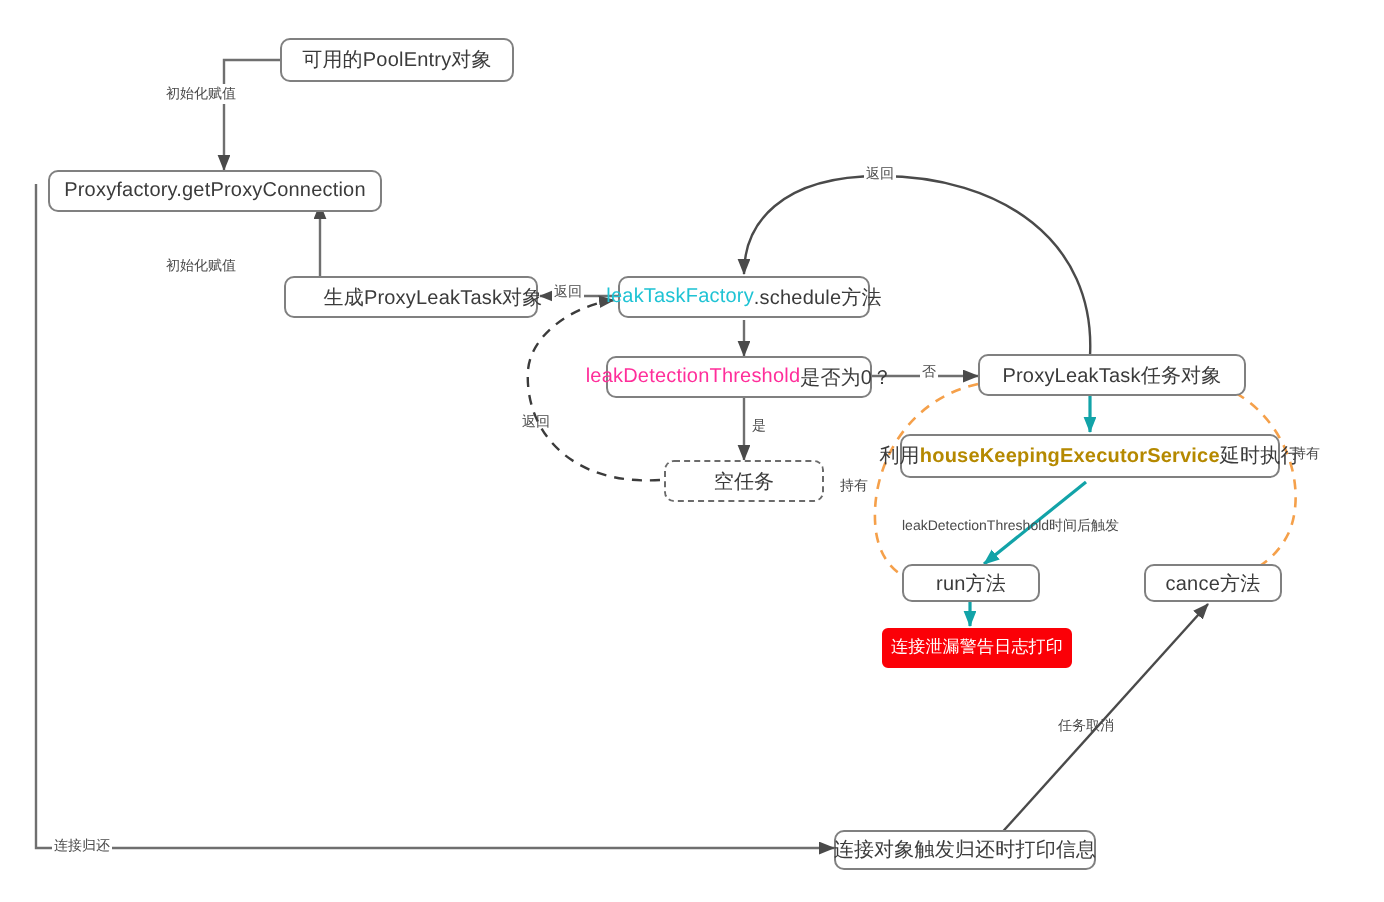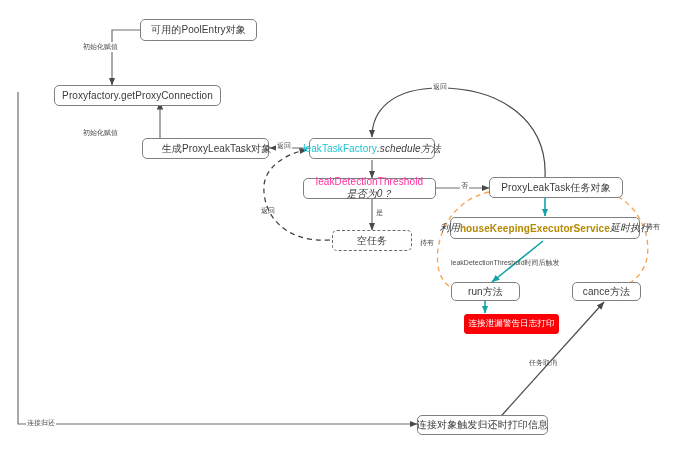--- a/index.html
+++ b/index.html
@@ -41,26 +41,25 @@
   .node.dashed {
     border-style: dashed;
     border-color: #6b6b6b;
   }
   .node.alert {
     background: #fb0007;
     border: 1.4px solid #fb0007;
     color: #ffffff;
     border-radius: 3px;
     font-size: 8.5px;
-    margin-left: 23px;
   }
   .t-cyan { color: #1fc3d4; }
   .t-pink { color: #ff2e9a; }
   .t-gold { color: #b58900; font-weight: bold; }
-  .t-dark { color: #3b3b3b; font-style: italic; }
+  .t-dark { color: #3b3b3b; }
   .edge-label {
     position: absolute;
     font-size: 7px;
     color: #4a4a4a;
     background: #ffffff;
     padding: 0 1px;
     white-space: nowrap;
     z-index: 4;
   }
   .edge-label.nobg { background: transparent; }
@@ -150,34 +149,34 @@
 
     <g>
       <path d="M18,92 L18,424 L417,424" fill="none" stroke="#6f6f6f" stroke-width="1.2" marker-end="url(#ah-dark)"></path>
     </g>
   </svg>
 
   <div class="node" style="left:140px; top:19px; width:117px; height:22px;">
     <span>可用的PoolEntry对象</span>
   </div>
 
-  <div class="node" style="left:54px; top:85px; width:167px; height:21px;justify-content:center;">
+  <div class="node" style="left:24px; top:85px; width:167px; height:21px;justify-content:center;">
     <span>Proxyfactory.getProxyConnection</span>
   </div>
 
   <div class="node" style="left:142px; top:138px; width:127px; height:21px;padding-left:22px;">
     <span>生成ProxyLeakTask对象</span>
   </div>
 
   <div class="node" style="left:309px; top:138px; width:126px; height:21px;">
     <span class="t-cyan">leakTaskFactory</span>
       <span class="t-dark">.schedule方法</span>
   </div>
 
-  <div class="node" style="left:303px; top:178px; width:133px; height:21px;flex-direction:column;">
+  <div class="node" style="left:303px; top:178px; width:133px; height:21px;">
     <span class="t-pink">leakDetectionThreshold</span>
       <span class="t-dark">是否为0？</span>
   </div>
 
   <div class="node dashed" style="left:332px; top:230px; width:80px; height:21px;">
     <span>空任务</span>
   </div>
 
   <div class="node" style="left:489px; top:177px; width:134px; height:21px;">
     <span>ProxyLeakTask任务对象</span>

